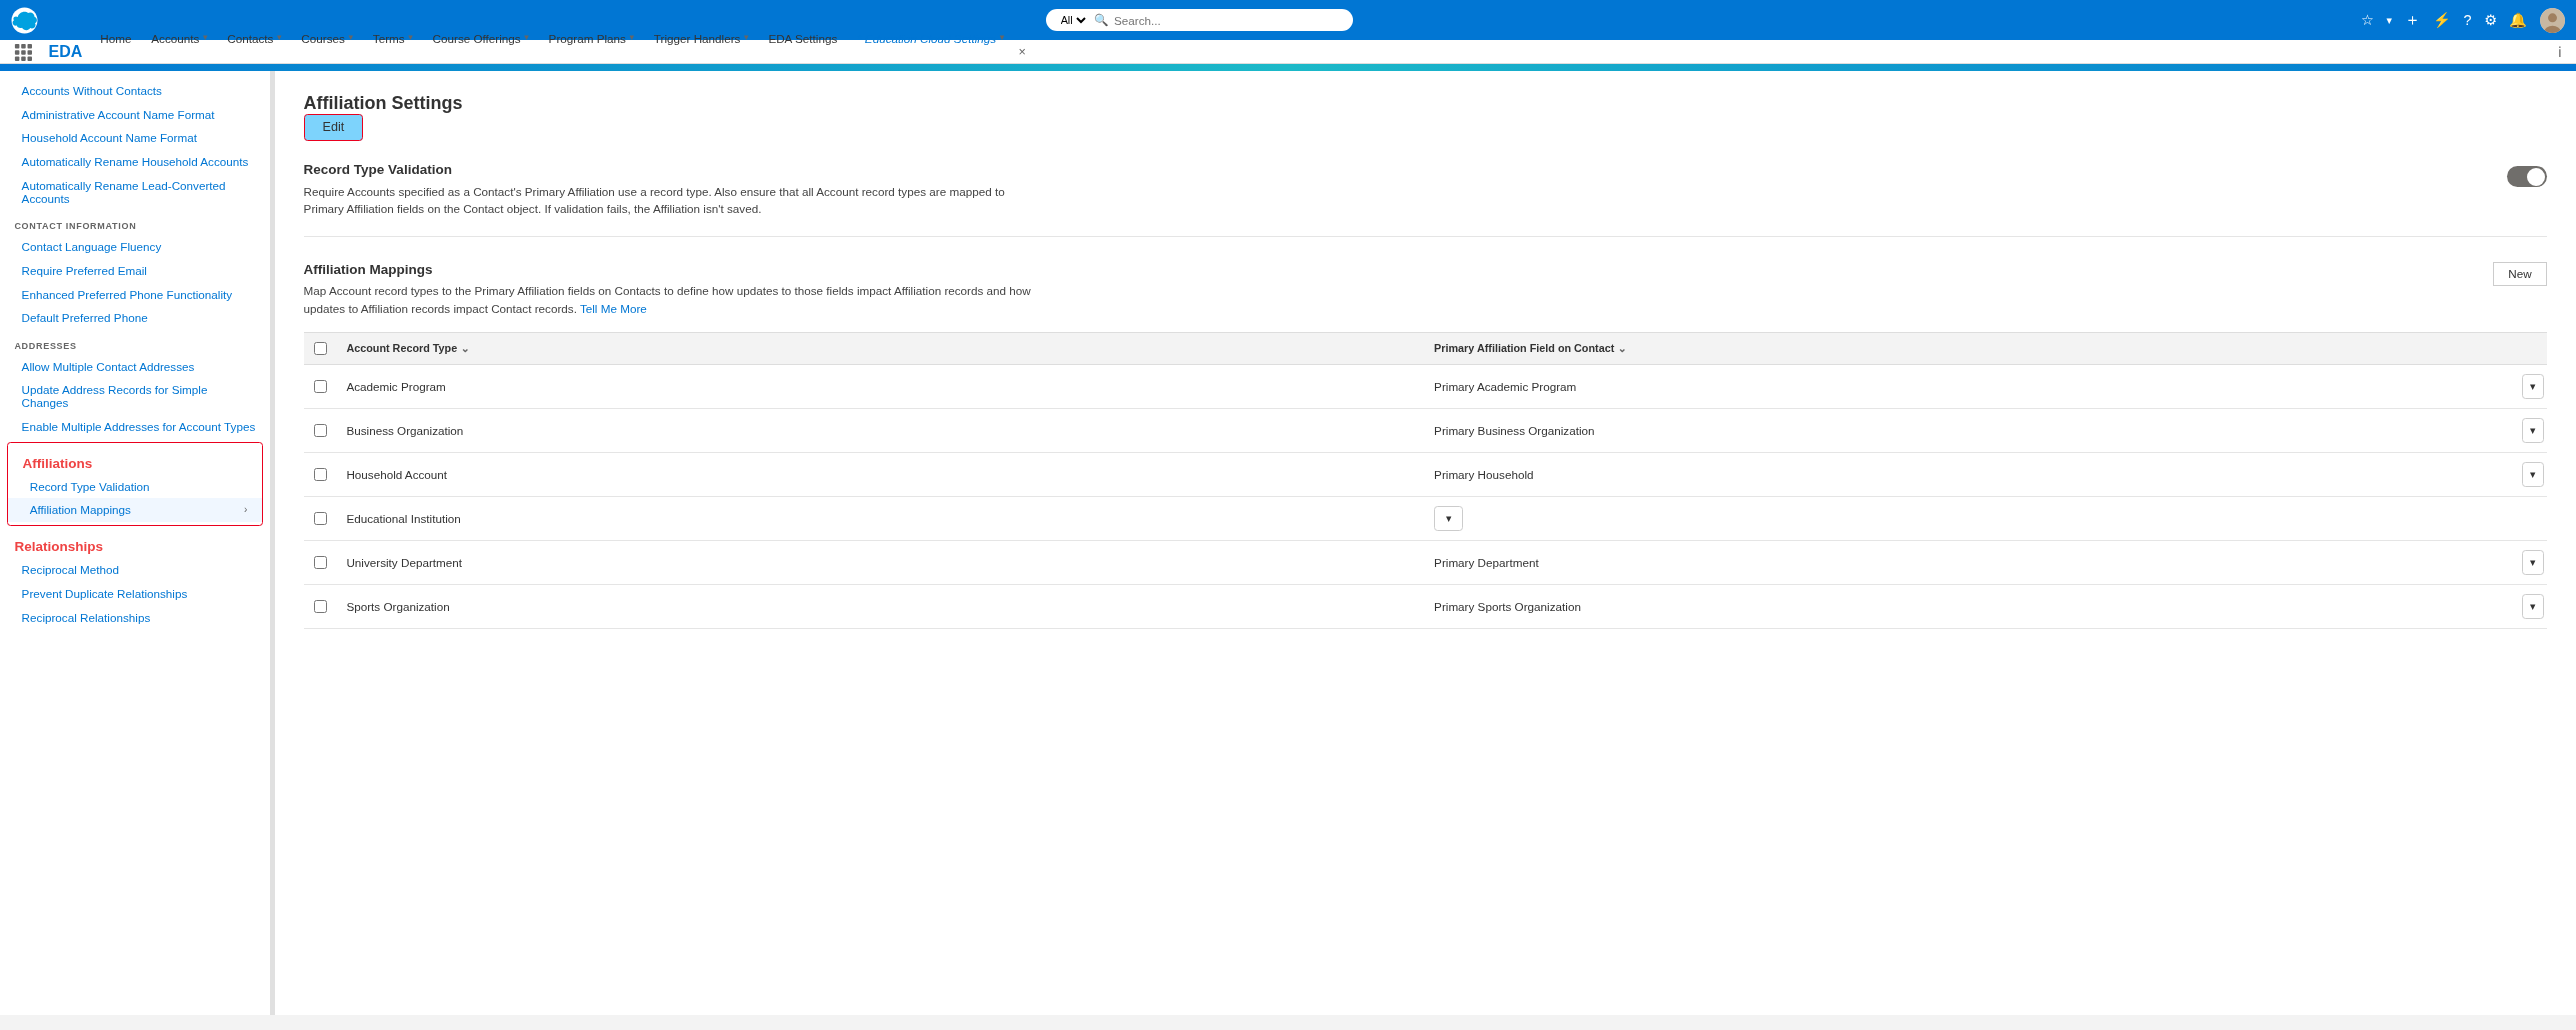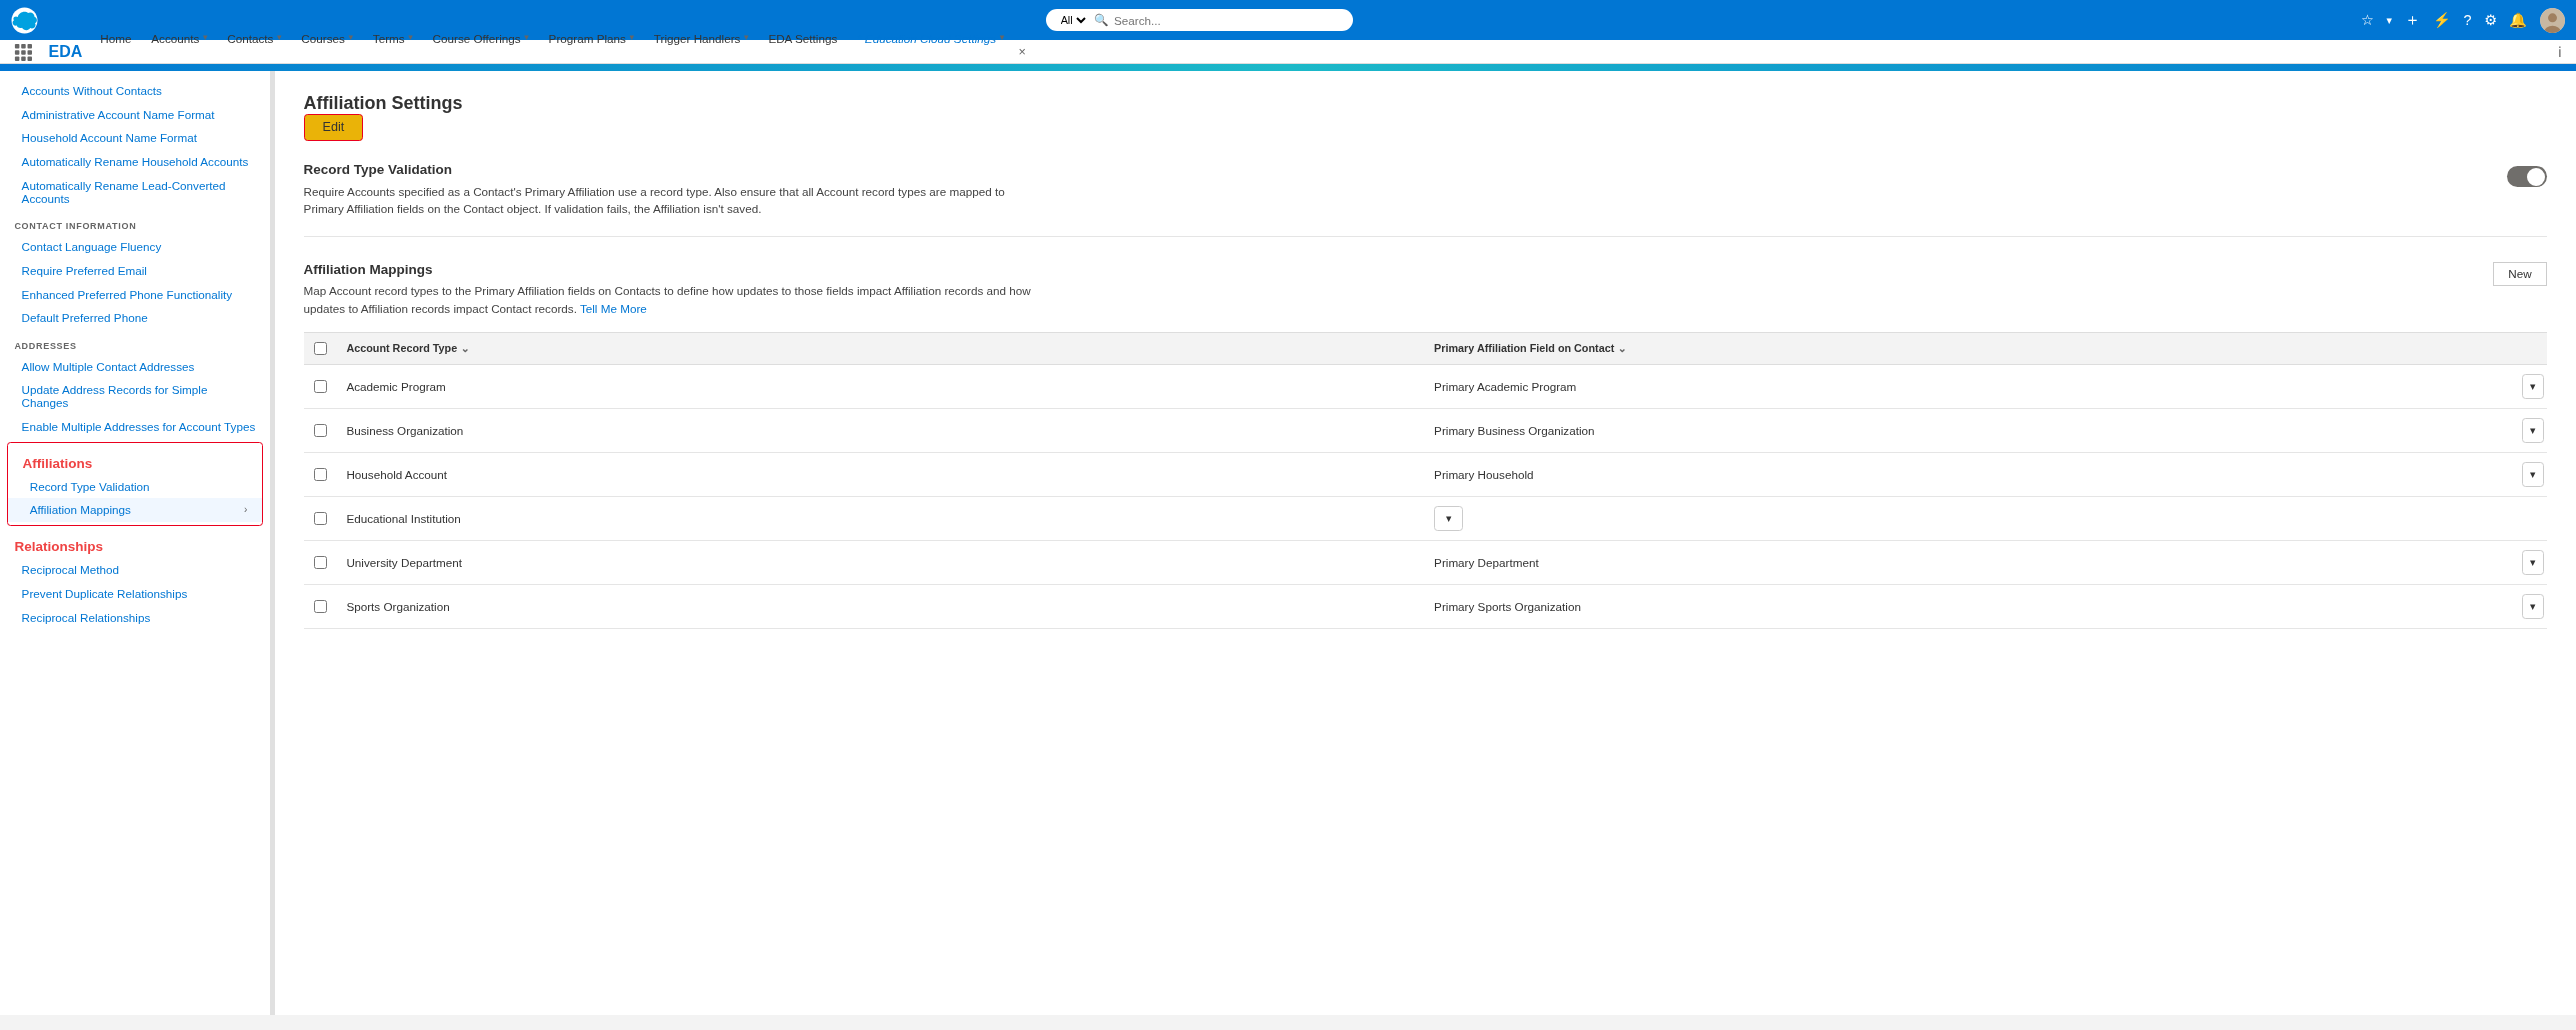--- a/index.html
+++ b/index.html
@@ -145,21 +145,21 @@
       margin-bottom: 21.6px;
       flex-direction: column;
     }
     .page-title {
       font-size: 18px;
       font-weight: 600;
       color: #333;
     }
     .edit-btn {
       border: 1.8px solid #ea001e;
-      background: #eab308;
+      background: #7dd3fc;
       color: #333;
       padding: 5.4px 18px;
       border-radius: 3.6px;
       cursor: pointer;
       font-size: 12.6px;
       font-weight: 500;
     }
 
     
     .section-title {

